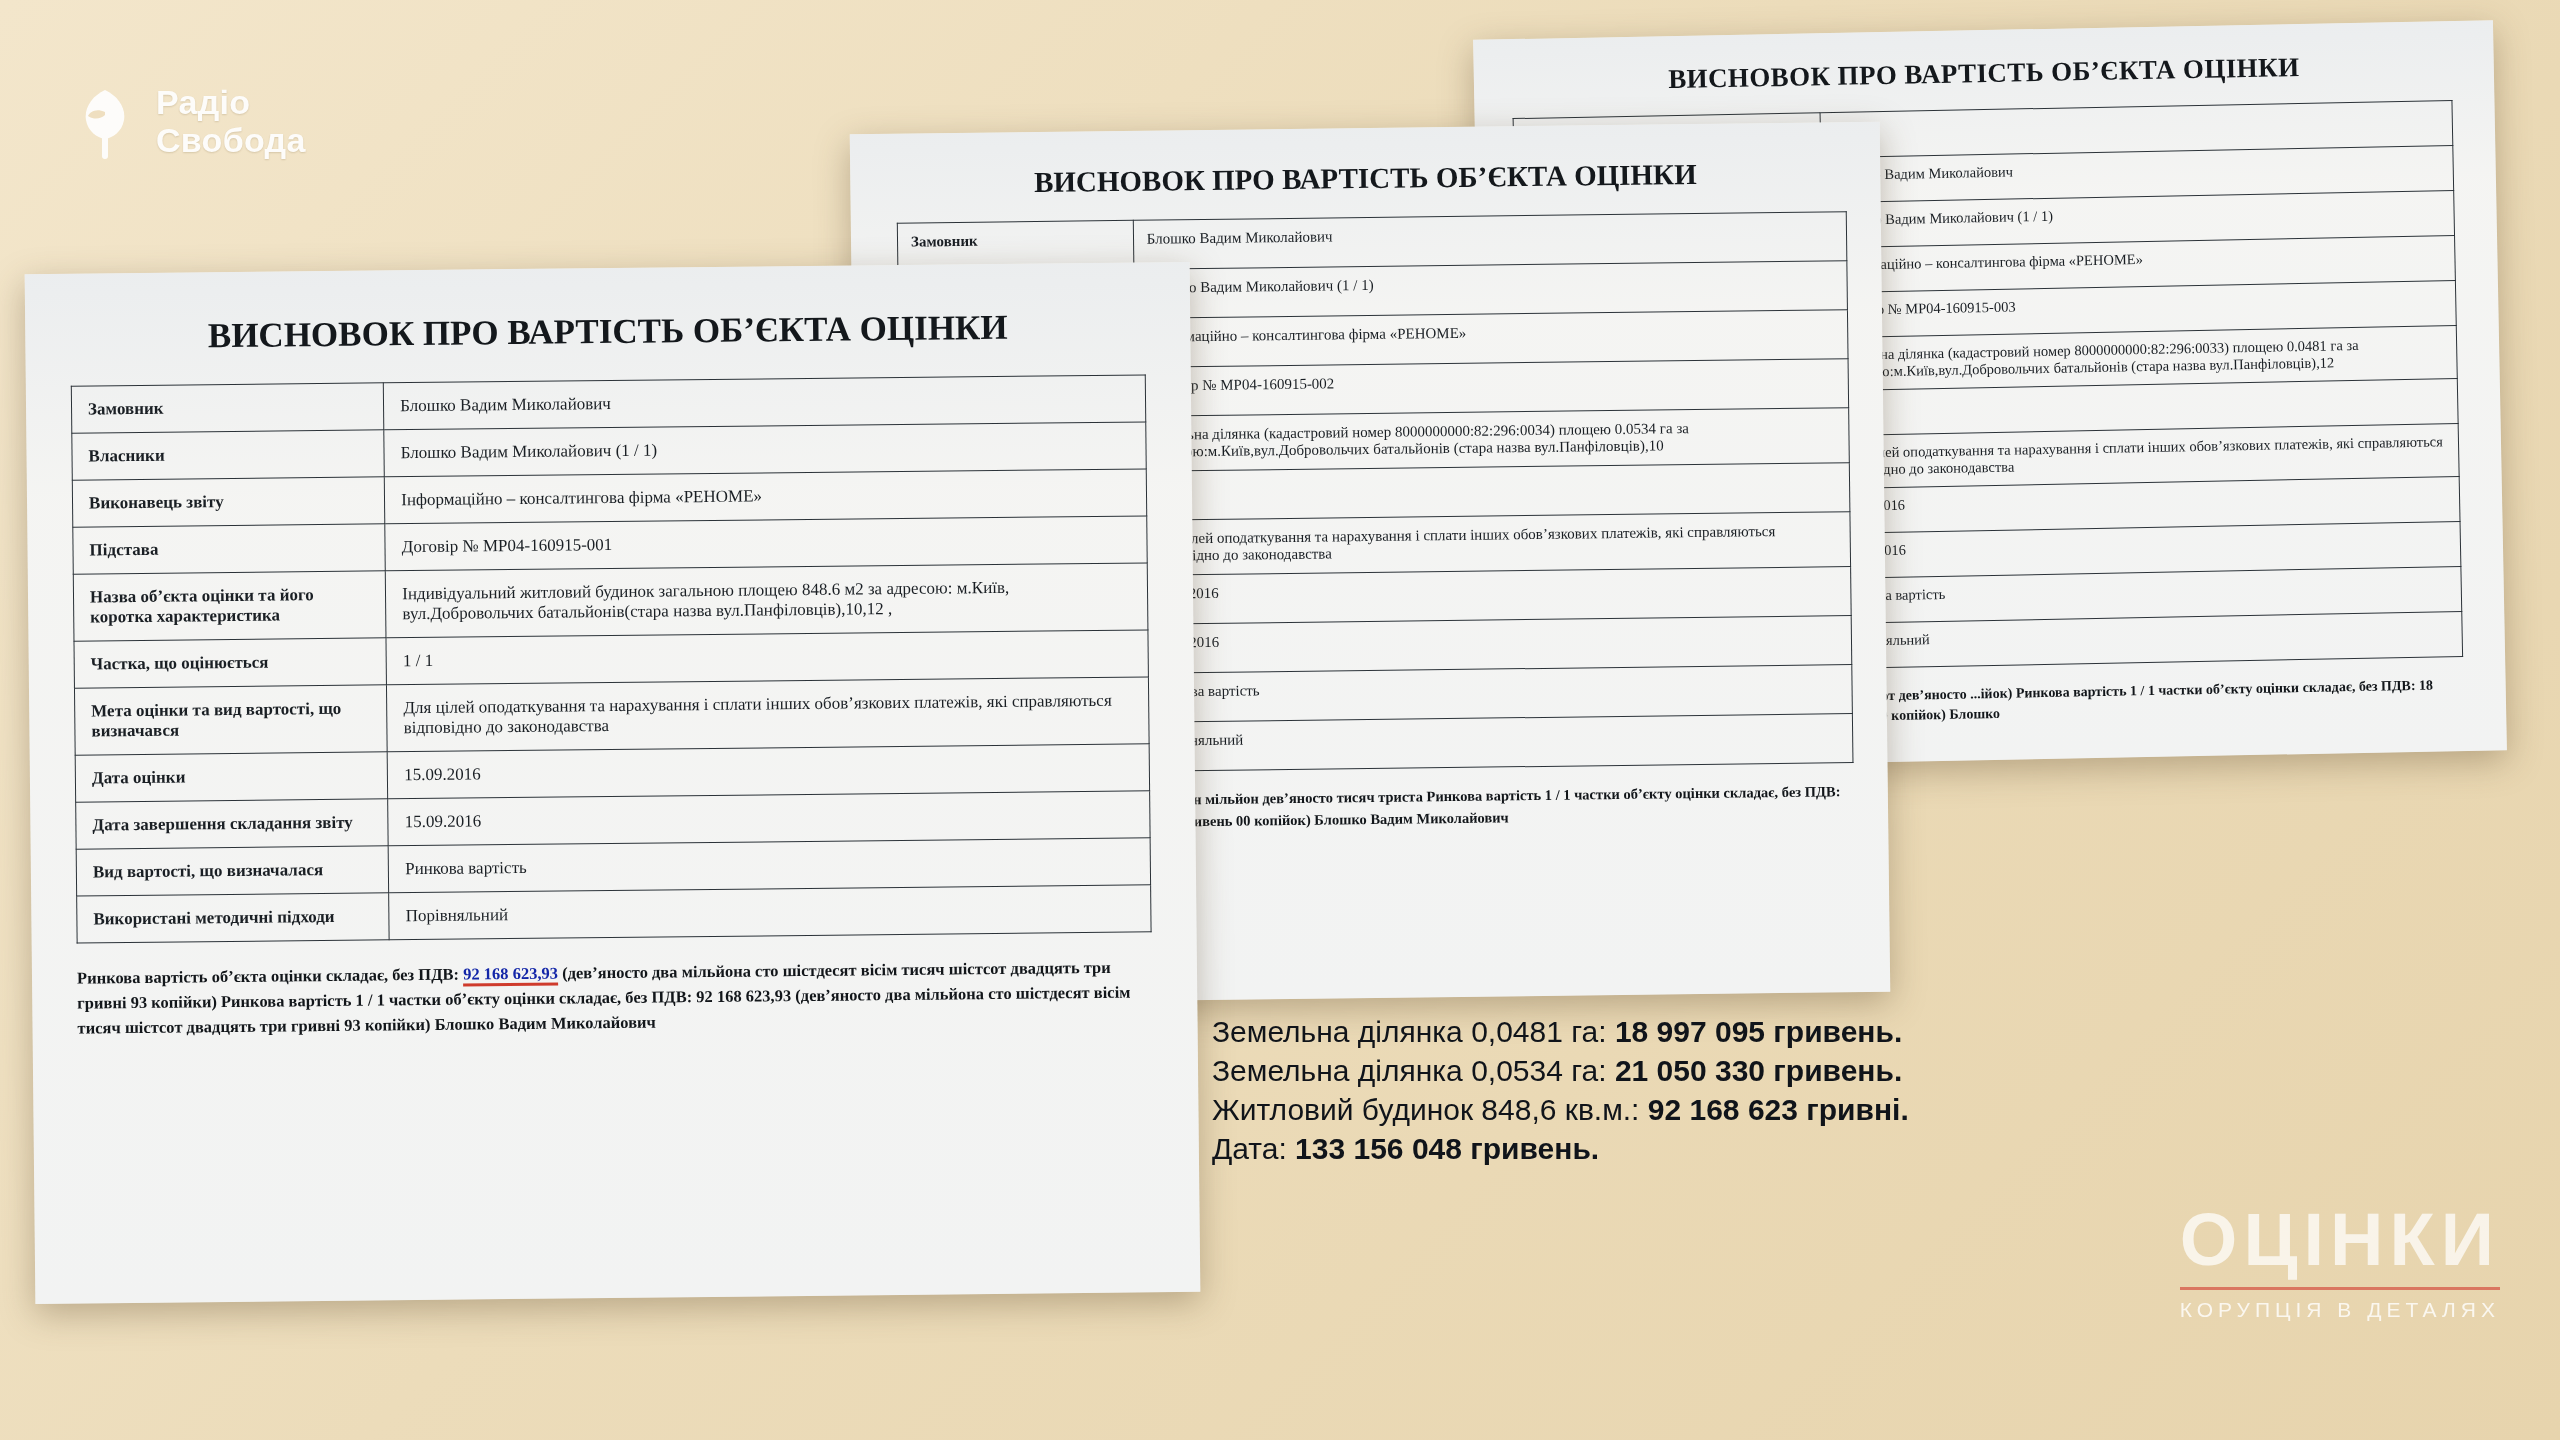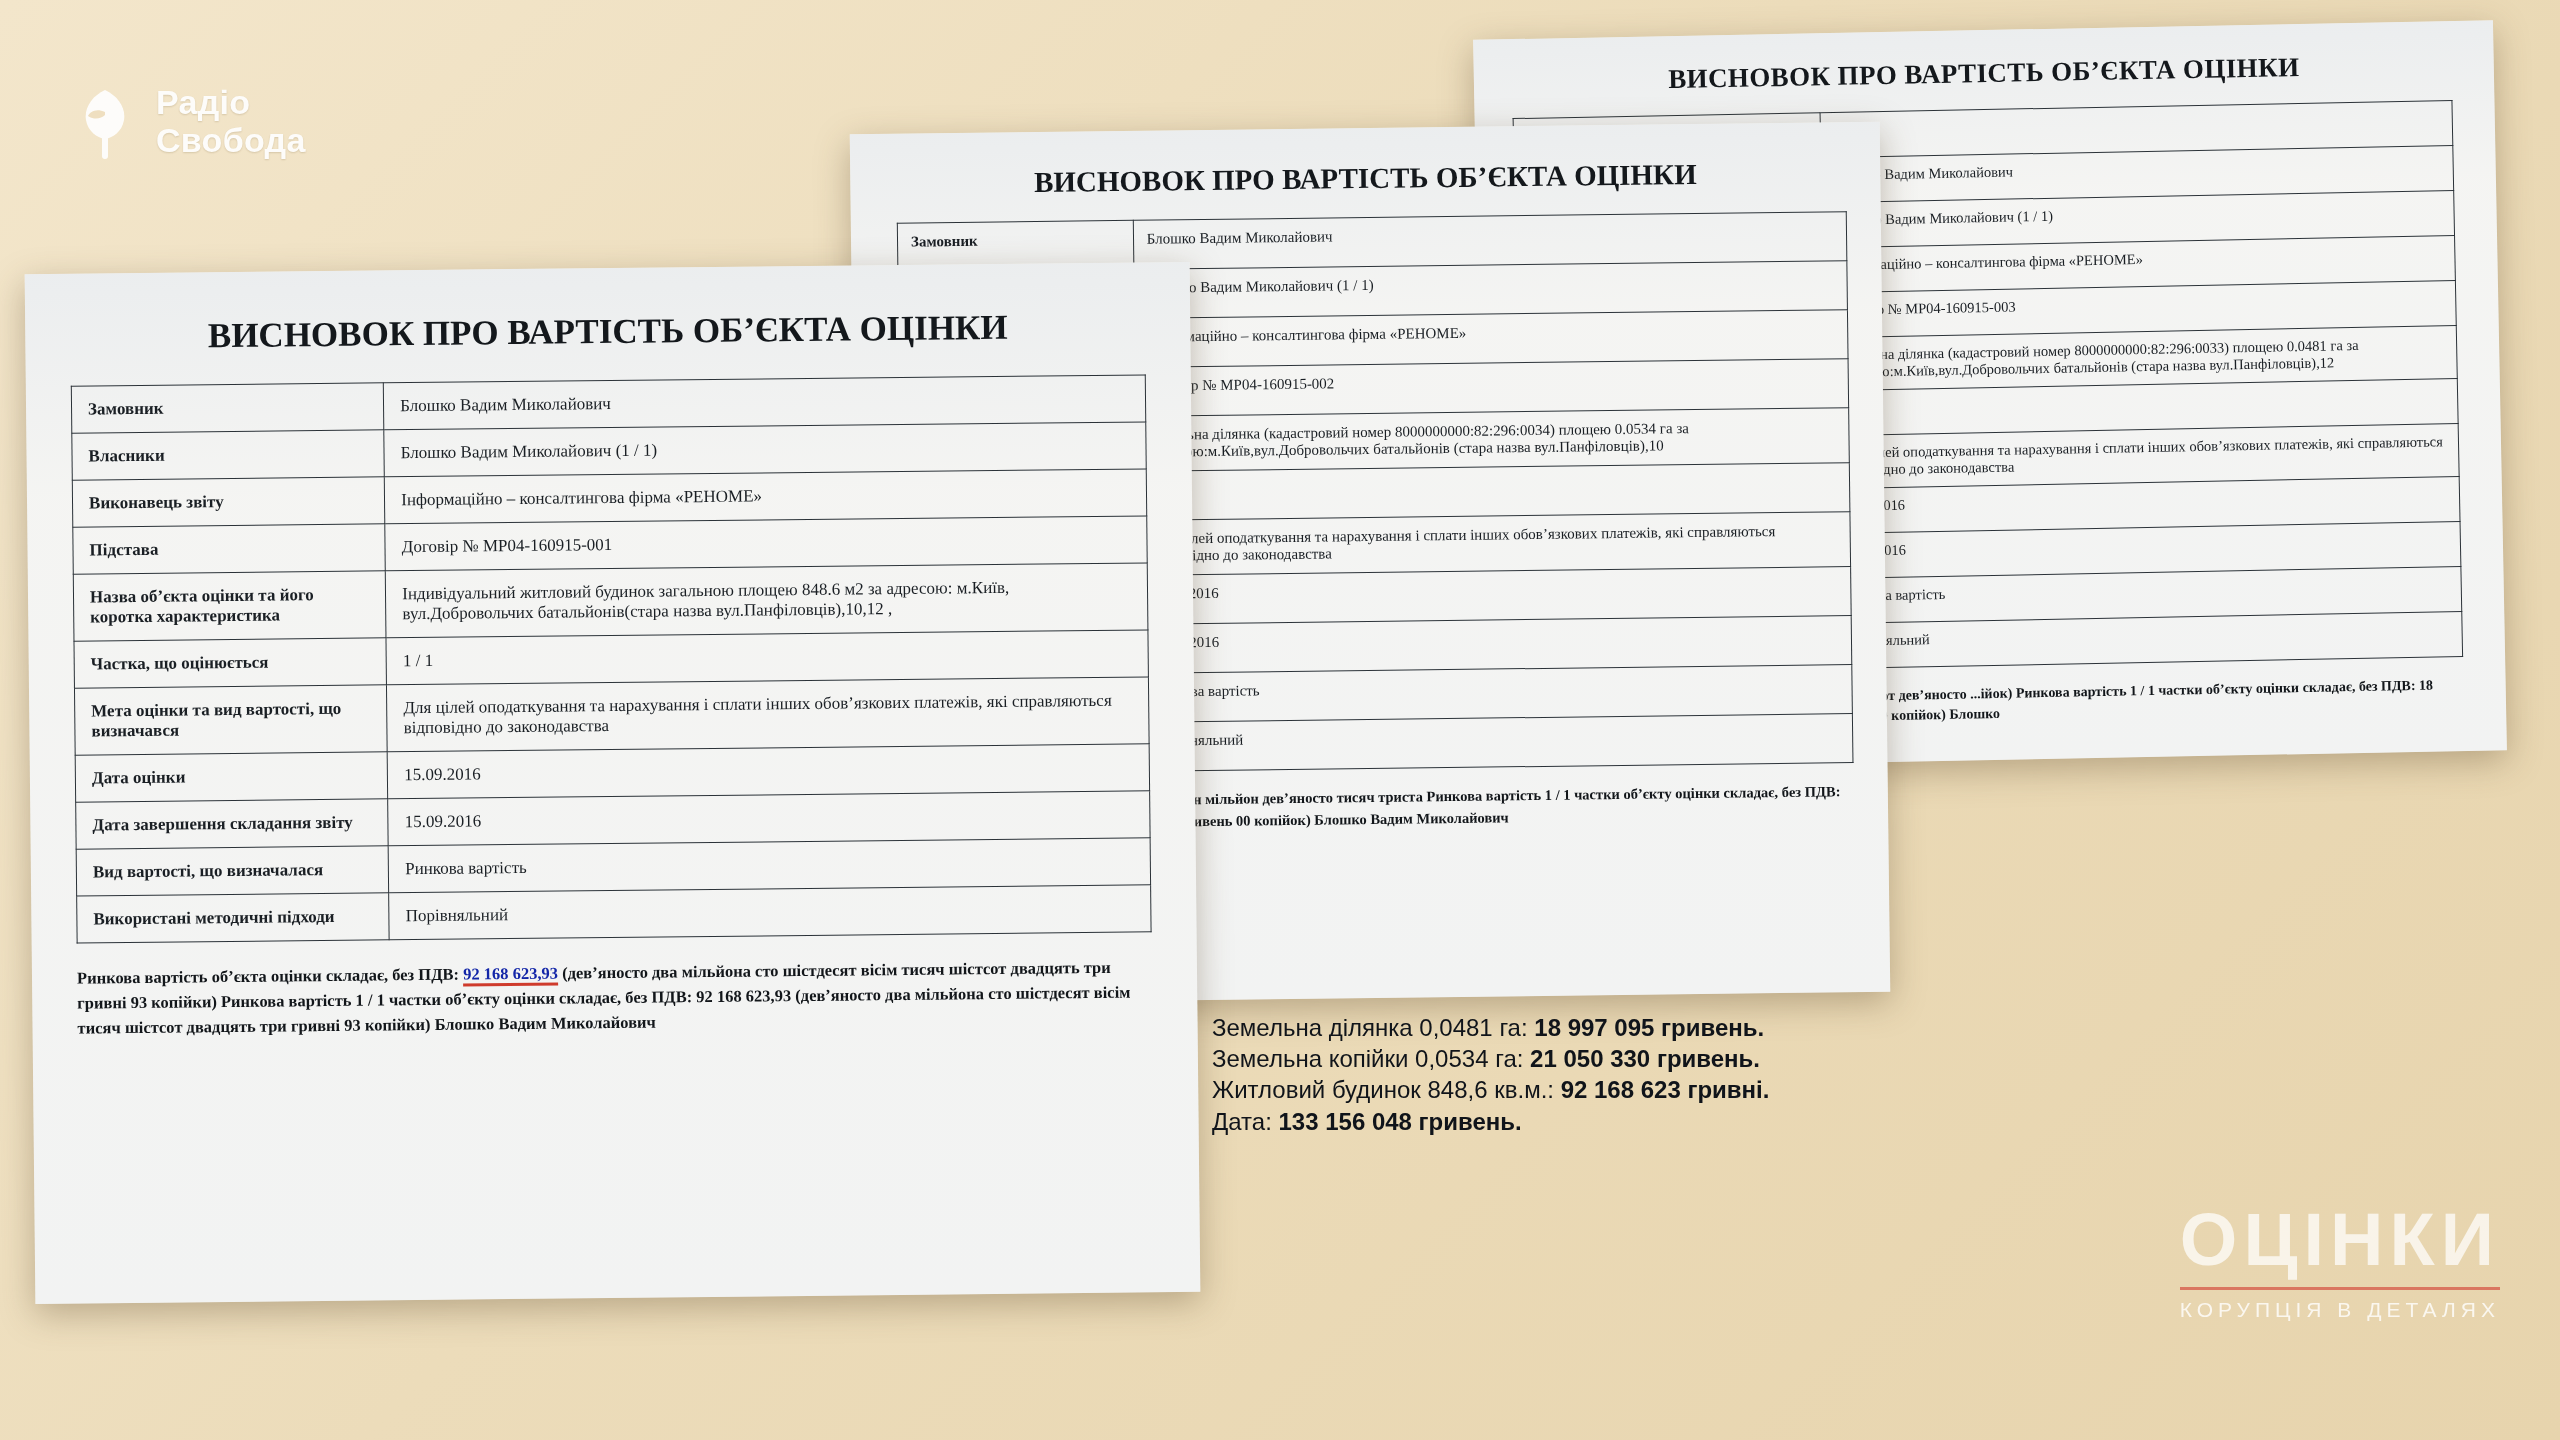--- a/index.html
+++ b/index.html
@@ -146,21 +146,21 @@
   #sheet-1 table.doc { width: 1075px; margin-left: 45px; font-size: 17px; }
   #sheet-1 table.doc td { padding: 13px 16px; }
   #sheet-1 .footnote { font-size: 16.5px; line-height: 1.52; margin: 22px 45px 0 45px; }
 
   
   .summary {
     position: absolute;
     left: 1212px;
     top: 1012px;
     width: 1230px;
-    font-size: 24px;
+    font-size: 30px;
     line-height: 1.30;
     color: #10141a;
     font-family: "Liberation Sans", sans-serif;
   }
   .summary .row { white-space: nowrap; }
   .summary b { font-weight: 700; }
 </style>
 </head>
 <body>
 
@@ -351,21 +351,21 @@
       <span>Ринкова вартість об’єкта оцінки складає, без ПДВ: </span><span class="hl">92 168 623,93</span><span> (дев’яносто два мільйона сто шістдесят вісім тисяч шістсот двадцять три гривні 93 копійки) Ринкова вартість 1 / 1 частки об’єкту оцінки складає, без ПДВ: 92 168 623,93 (дев’яносто два мільйона сто шістдесят вісім тисяч шістсот двадцять три гривні 93 копійки) Блошко Вадим Миколайович</span>
     </div>
   </div>
 </div>
 
 <div class="summary">
   <div class="row">
     <span>Земельна ділянка 0,0481 га: </span><b>18 997 095 гривень.</b>
   </div>
   <div class="row">
-    <span>Земельна копійки 0,0534 га: </span><b>21 050 330 гривень.</b>
+    <span>Земельна ділянка 0,0534 га: </span><b>21 050 330 гривень.</b>
   </div>
   <div class="row">
     <span>Житловий будинок 848,6 кв.м.: </span><b>92 168 623 гривні.</b>
   </div>
   <div class="row">
     <span>Дата: </span><b>133 156 048 гривень.</b>
   </div>
 </div>
 
 <div class="schemy">

